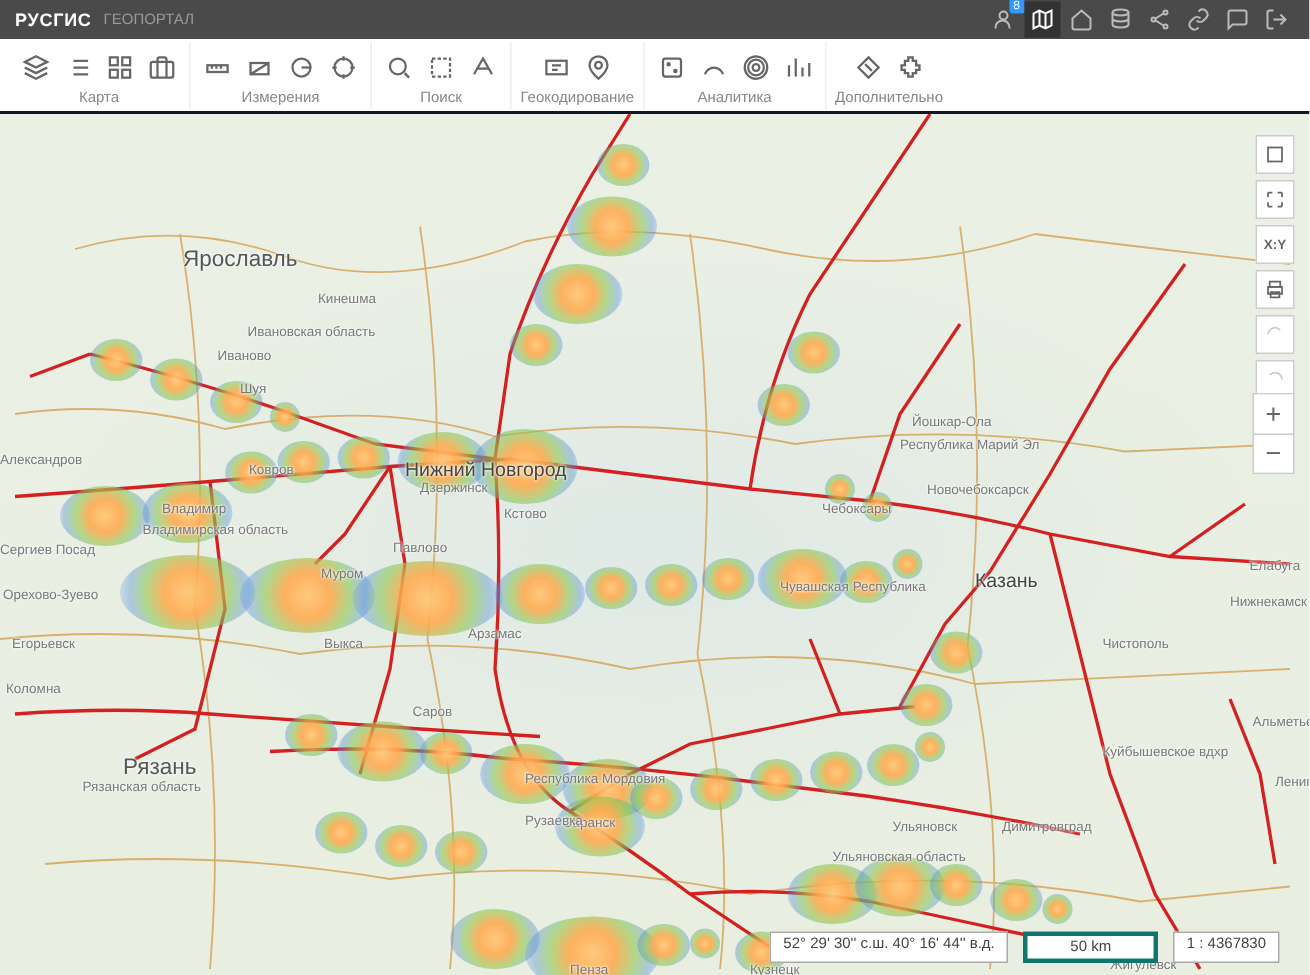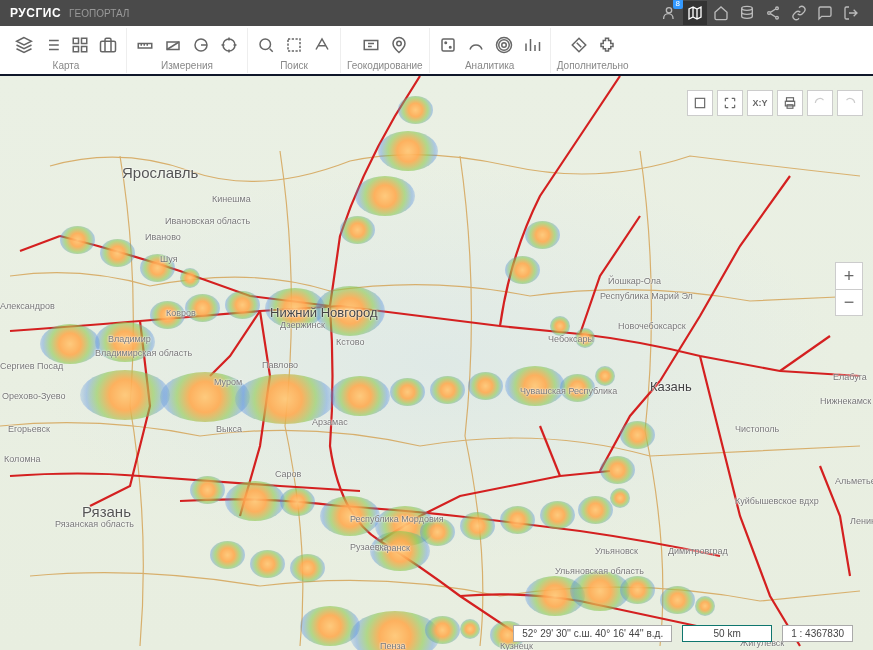--- a/index.html
+++ b/index.html
@@ -85,21 +85,21 @@
     text-shadow: 0 0 2px #fff, 0 0 2px #fff;
     white-space: nowrap;
   }
   .city-label.small { font-size: 9px; color: #777; }
   .city-label.big { font-size: 13px; color: #444; }
   
   
   .side-controls {
     position: absolute;
     top: 14px; right: 10px;
-    display: flex; flex-direction: row; gap: 4px;
+    display: flex; flex-direction: column; gap: 4px;
   }
   .side-btn {
     width: 26px; height: 26px;
     background: #fff;
     border: 1px solid #ccc;
     display: flex; align-items: center; justify-content: center;
     color: #666; cursor: pointer;
   }
   .side-btn svg { width: 14px; height: 14px; }
   .side-btn.disabled { color: #ccc; }
@@ -127,21 +127,21 @@
   }
   .status-box {
     background: #fff;
     border: 1px solid #aaa;
     padding: 2px 8px;
     margin-left: -1px;
     color: #444;
   }
   .scale-bar {
     background: #fff;
-    border: 1px solid #0f766e;
+    border: 3px solid #0f766e;
     padding: 2px 8px;
     margin-left: -1px;
     color: #444;
     position: relative;
     width: 90px;
     text-align: center;
   }
   
   
   .blob {

